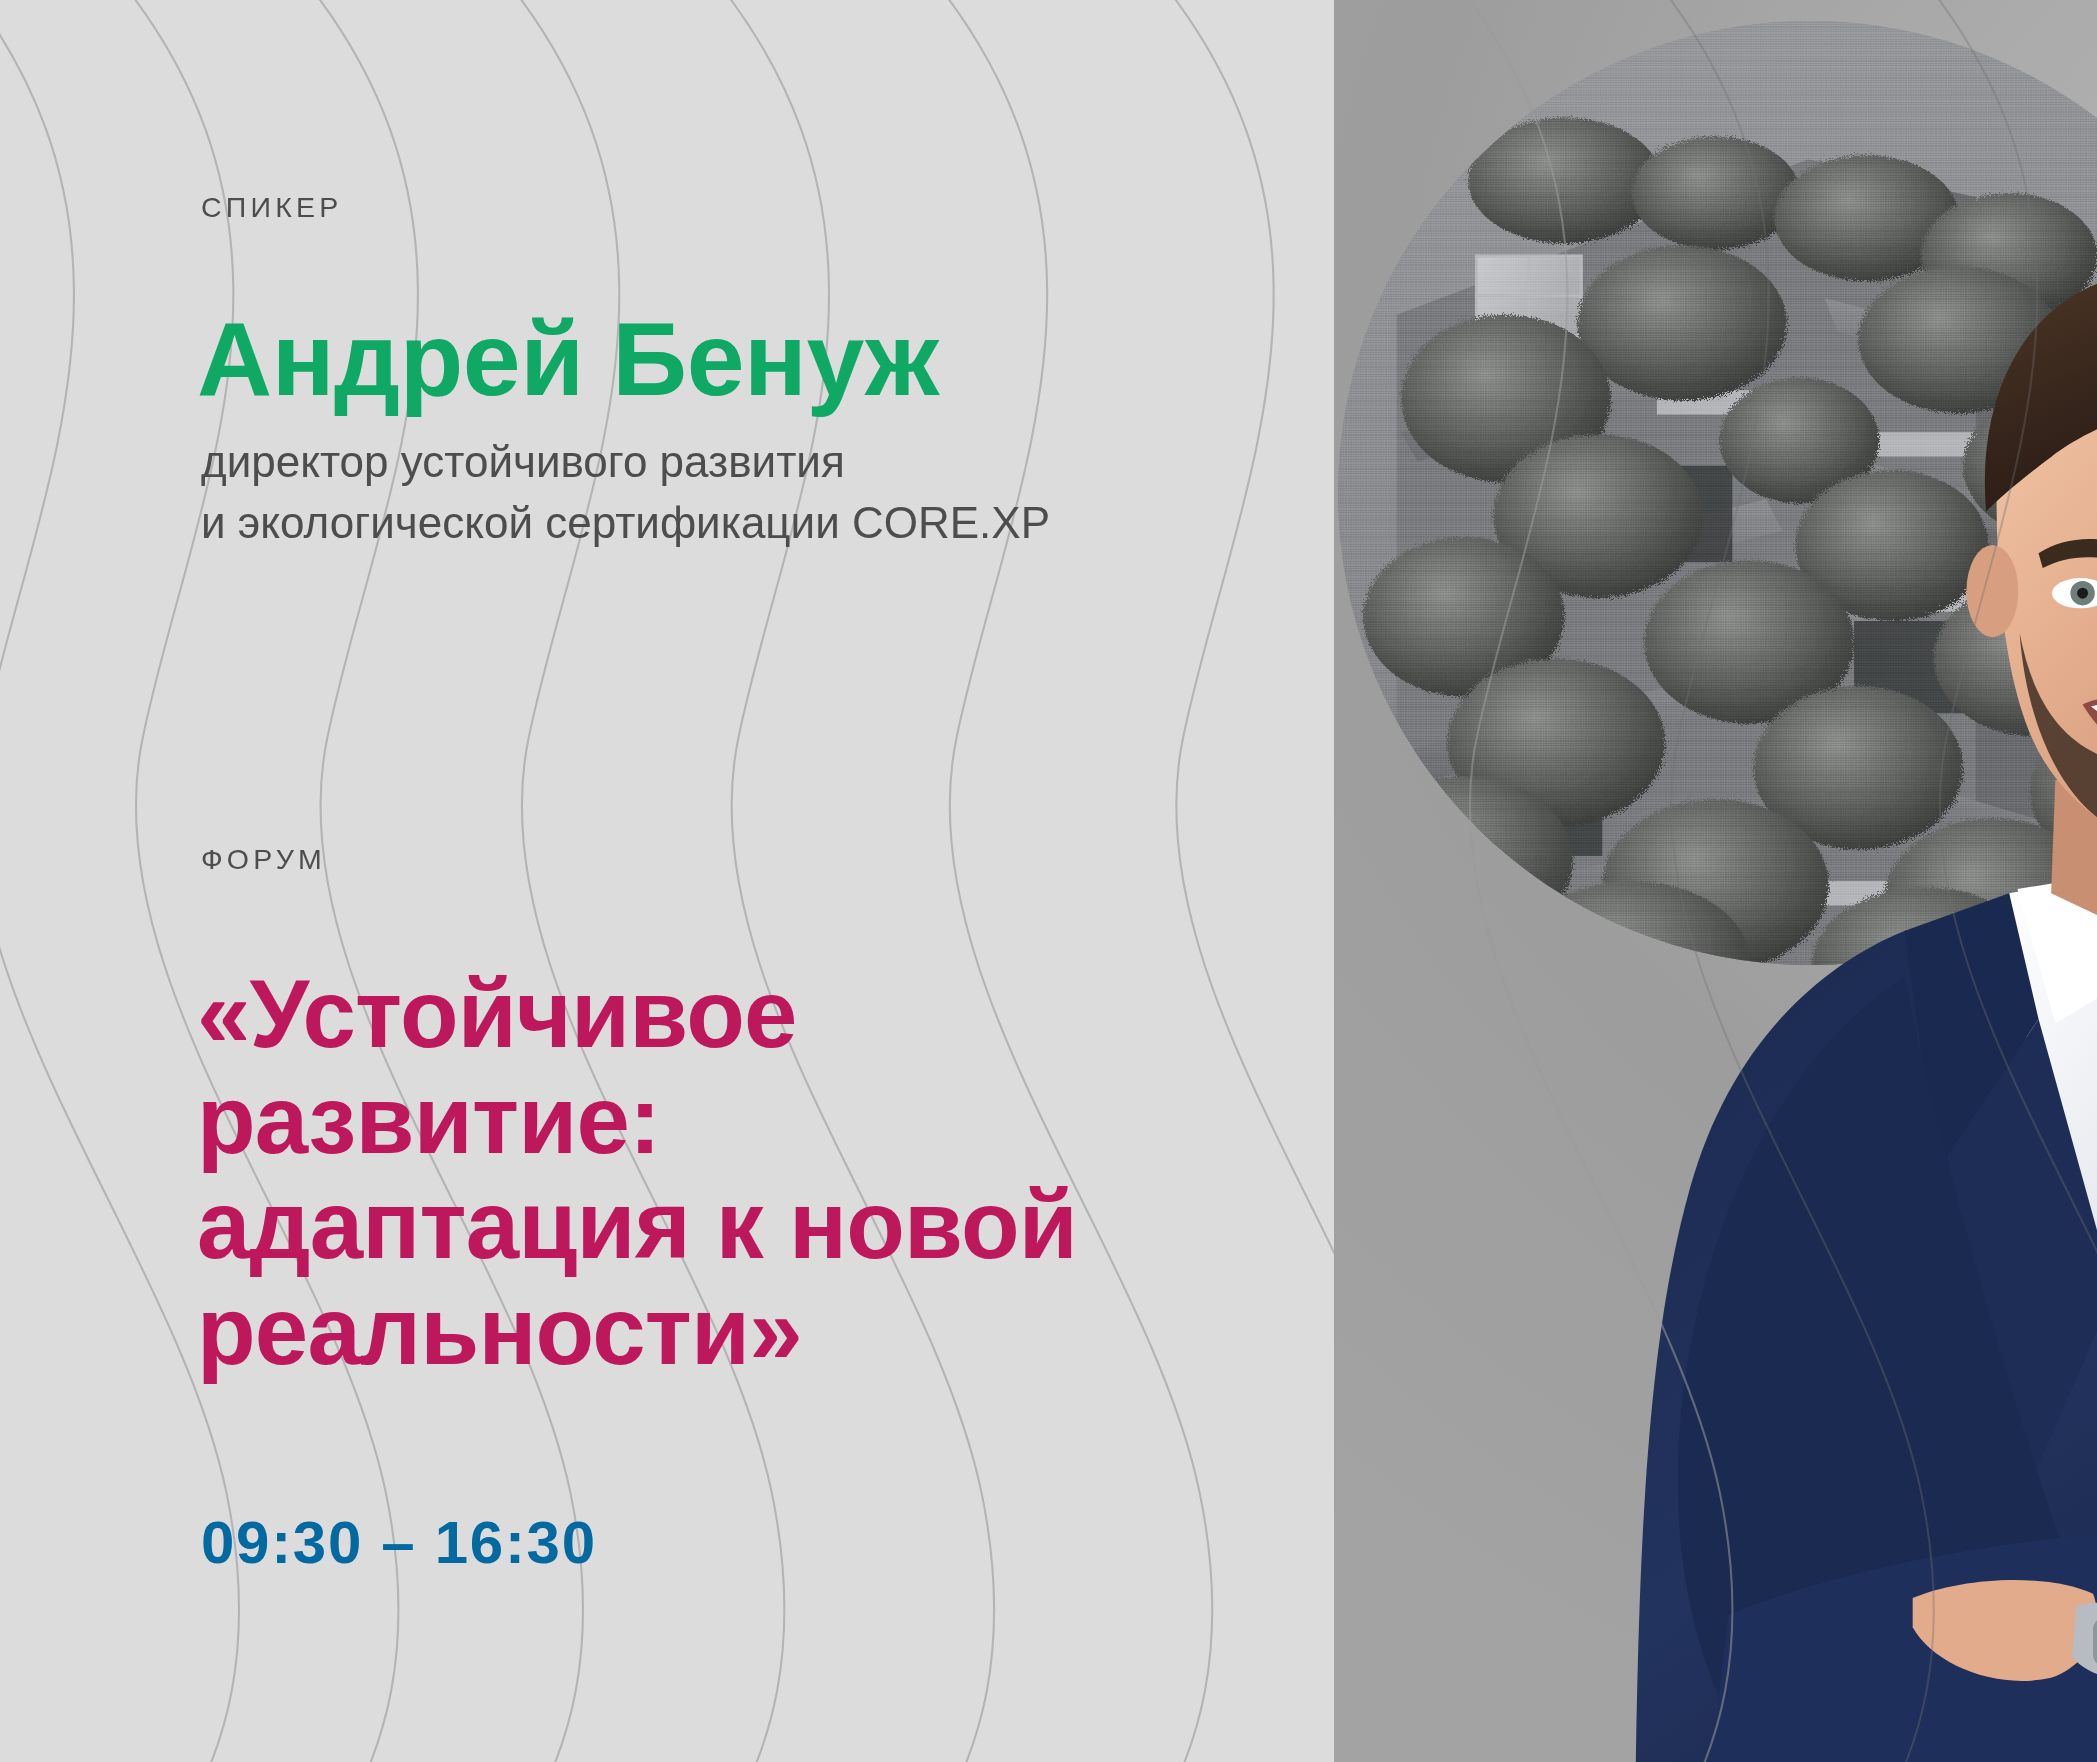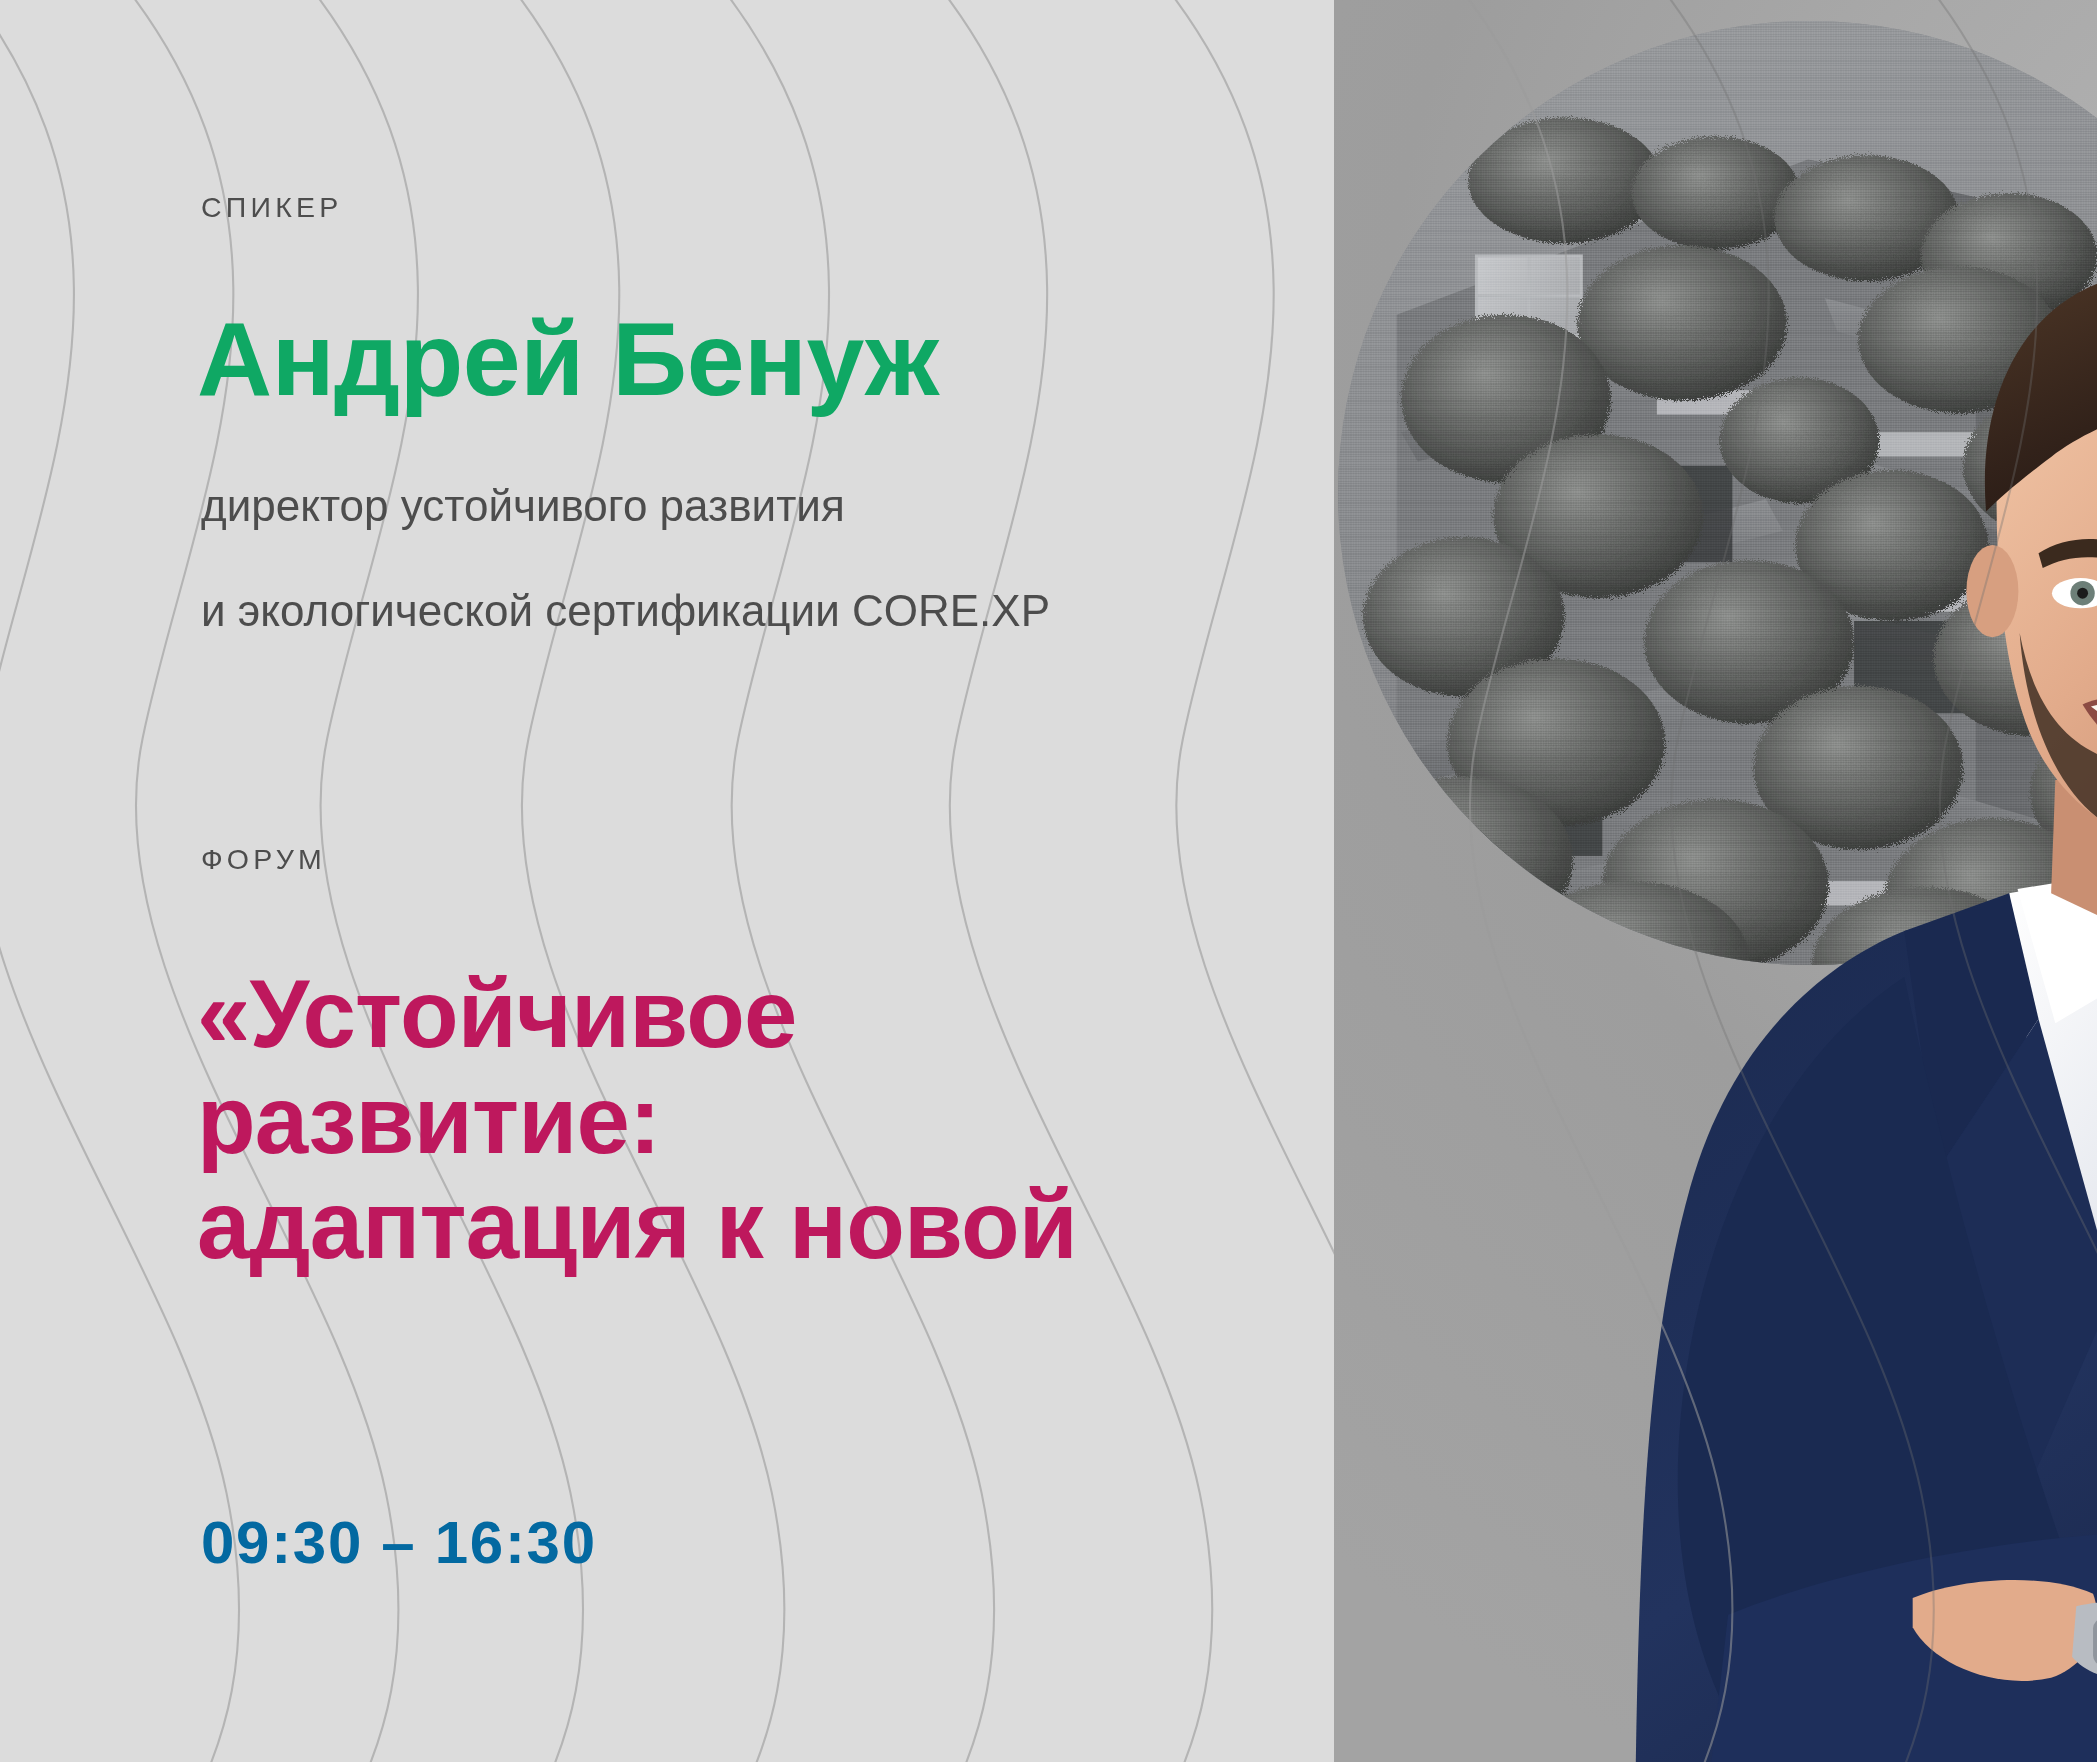--- a/index.html
+++ b/index.html
@@ -77,21 +77,21 @@
   }
 
   .speaker-role{
     position:absolute;left:201px;top:432px;
     color:#4d4d4d;
     font-size:44px;
     font-weight:400;
     line-height:1.38;
     white-space:nowrap;
   }
-  .speaker-role span{display:block;margin-top:44px;}
+  .speaker-role span{display:block;}
 
   .forum-title{
     position:absolute;left:197px;top:961px;
     color:#be185d;
     font-size:96px;
     font-weight:700;
     line-height:1.10;
     letter-spacing:-0.8px;
     white-space:nowrap;
   }
@@ -341,19 +341,20 @@
       <span>директор устойчивого развития</span>
       <span>и экологической сертификации CORE.XP</span>
     </div>
 
     <div class="kicker forum">ФОРУМ</div>
 
     <div class="forum-title">
       <span>«Устойчивое</span>
       <span>развитие:</span>
       <span>адаптация к новой</span>
+      <span>реальности»</span>
     </div>
 
     <div class="forum-time">09:30 – 16:30</div>
   </div>
 
 </div>
 
 
 </body></html>

